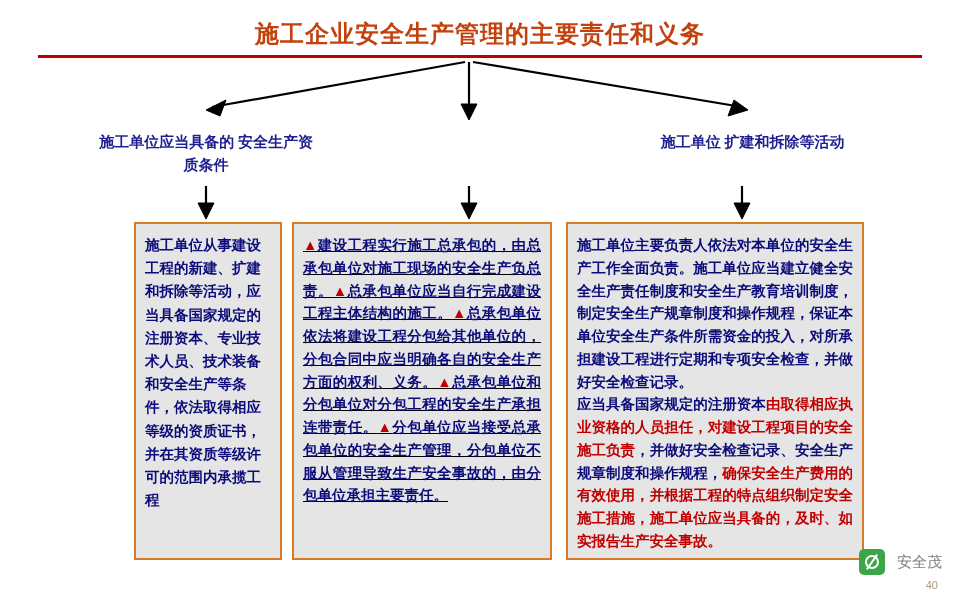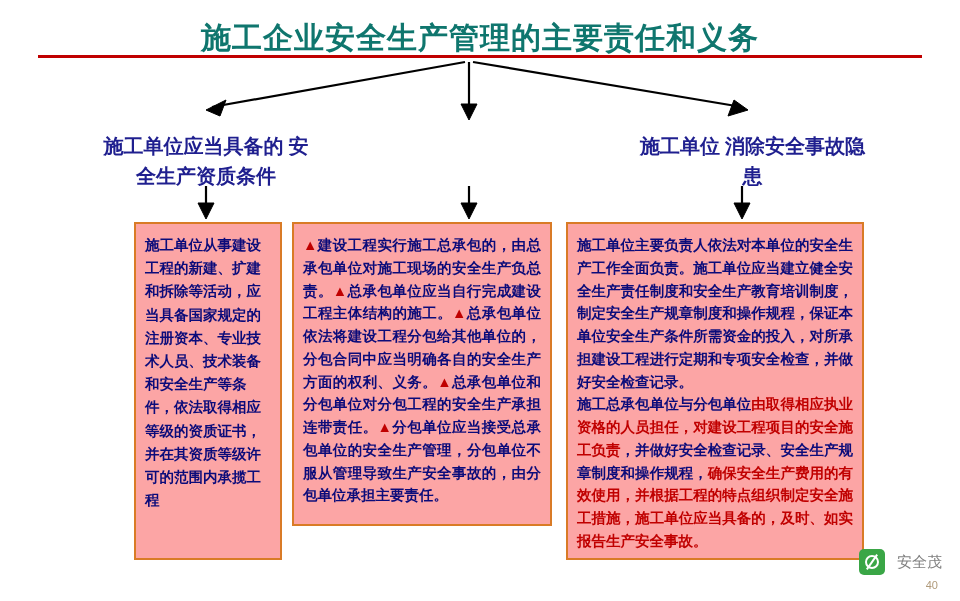--- a/index.html
+++ b/index.html
@@ -23,60 +23,60 @@
 
   
   #title-wrap {
     position: absolute;
     left: 0;
     top: 18px;
     width: 960px;
     text-align: center;
   }
   #title {
-    font-size: 30px;
+    font-size: 24px;
     font-weight: bold;
-    color: #0f766e;
+    color: #c2410c;
     letter-spacing: 1px;
     font-family: "Liberation Serif", serif;
   }
   #title-rule {
     position: absolute;
     left: 38px;
     top: 55px;
     width: 884px;
     height: 3px;
     background: #c00000;
   }
 
   
   .heading {
     position: absolute;
     text-align: center;
-    font-size: 20px;
+    font-size: 15px;
     font-weight: bold;
     color: #1f1f8f;
     line-height: 1.5;
     font-family: "Liberation Serif", serif;
   }
   #heading-0 { left: 96px;  top: 131px; width: 220px; }
   #heading-1 { left: 345px; top: 131px; width: 265px; }
   #heading-2 { left: 640px; top: 131px; width: 225px; }
 
   
   .box {
     position: absolute;
     border: 2.5px solid #d97b26;
-    background: #fca5a5;
+    background: #e5e5e5;
     box-sizing: border-box;
     padding: 10px 9px 8px 9px;
     overflow: hidden;
   }
   #box-0 { left: 134px; top: 222px; width: 148px; height: 338px; }
-  #box-1 { left: 292px; top: 222px; width: 260px; height: 304px; }
+  #box-1 { left: 292px; top: 222px; width: 260px; height: 338px; text-decoration: underline; }
   #box-2 { left: 566px; top: 222px; width: 298px; height: 338px; }
 
   .box-text {
     font-size: 14.5px;
     line-height: 1.57;
     color: #0b0b7a;
     font-weight: bold;
     text-align: justify;
     text-justify: inter-ideograph;
     font-family: "Liberation Serif", serif;
@@ -174,33 +174,33 @@
       <path d="M469,186 L469,206" stroke-width="2.2" fill="none"></path>
       <polygon points="469,219 461,203 477,203"></polygon>
       <path d="M742,186 L742,206" stroke-width="2.2" fill="none"></path>
       <polygon points="742,219 734,203 750,203"></polygon>
     </g>
   </svg>
 
   <div class="heading" id="heading-0">施工单位应当具备的
 安全生产资质条件</div>
   <div class="heading" id="heading-2">施工单位
-消除安全事故隐患</div>
+扩建和拆除等活动</div>
 
   <div class="box" id="box-0">
     <div class="box-text">施工单位从事建设工程的新建、扩建和拆除等活动，应当具备国家规定的注册资本、专业技术人员、技术装备和安全生产等条件，依法取得相应等级的资质证书，并在其资质等级许可的范围内承揽工程</div>
   </div>
 
   <div class="box" id="box-1">
     <div class="box-text"><span style="color: rgb(192, 0, 0);">▲</span><span style="color: rgb(11, 11, 122);">建设工程实行施工总承包的，由总承包单位对施工现场的安全生产负总责。</span><span style="color: rgb(192, 0, 0);">▲</span><span style="color: rgb(11, 11, 122);">总承包单位应当自行完成建设工程主体结构的施工。</span><span style="color: rgb(192, 0, 0);">▲</span><span style="color: rgb(11, 11, 122);">总承包单位依法将建设工程分包给其他单位的，分包合同中应当明确各自的安全生产方面的权利、义务。</span><span style="color: rgb(192, 0, 0);">▲</span><span style="color: rgb(11, 11, 122);">总承包单位和分包单位对分包工程的安全生产承担连带责任。</span><span style="color: rgb(192, 0, 0);">▲</span><span style="color: rgb(11, 11, 122);">分包单位应当接受总承包单位的安全生产管理，分包单位不服从管理导致生产安全事故的，由分包单位承担主要责任。</span></div>
   </div>
 
   <div class="box" id="box-2">
     <div class="box-text"><span style="color: rgb(11, 11, 122);">施工单位主要负责人依法对本单位的安全生产工作全面负责。施工单位应当建立健全安全生产责任制度和安全生产教育培训制度，制定安全生产规章制度和操作规程，保证本单位安全生产条件所需资金的投入，对所承担建设工程进行定期和专项安全检查，并做好安全检查记录。
-施工总承包单位与分包单位</span><span style="color: rgb(192, 0, 0);">由取得相应执业资格的人员担任，对建设工程项目的安全施工负责</span><span style="color: rgb(11, 11, 122);">，并做好安全检查记录、安全生产规章制度和操作规程，</span><span style="color: rgb(192, 0, 0);">确保安全生产费用的有效使用，并根据工程的特点组织制定安全施工措施，施工单位应当具备的，及时、如实报告生产安全事故。</span></div>
+应当具备国家规定的注册资本</span><span style="color: rgb(192, 0, 0);">由取得相应执业资格的人员担任，对建设工程项目的安全施工负责</span><span style="color: rgb(11, 11, 122);">，并做好安全检查记录、安全生产规章制度和操作规程，</span><span style="color: rgb(192, 0, 0);">确保安全生产费用的有效使用，并根据工程的特点组织制定安全施工措施，施工单位应当具备的，及时、如实报告生产安全事故。</span></div>
   </div>
 
   <div id="footer-badge">
     <div id="footer-logo"></div>
     <span id="footer-text">安全茂</span>
   </div>
   <div id="page-number">40</div>
 
 </div>
 

